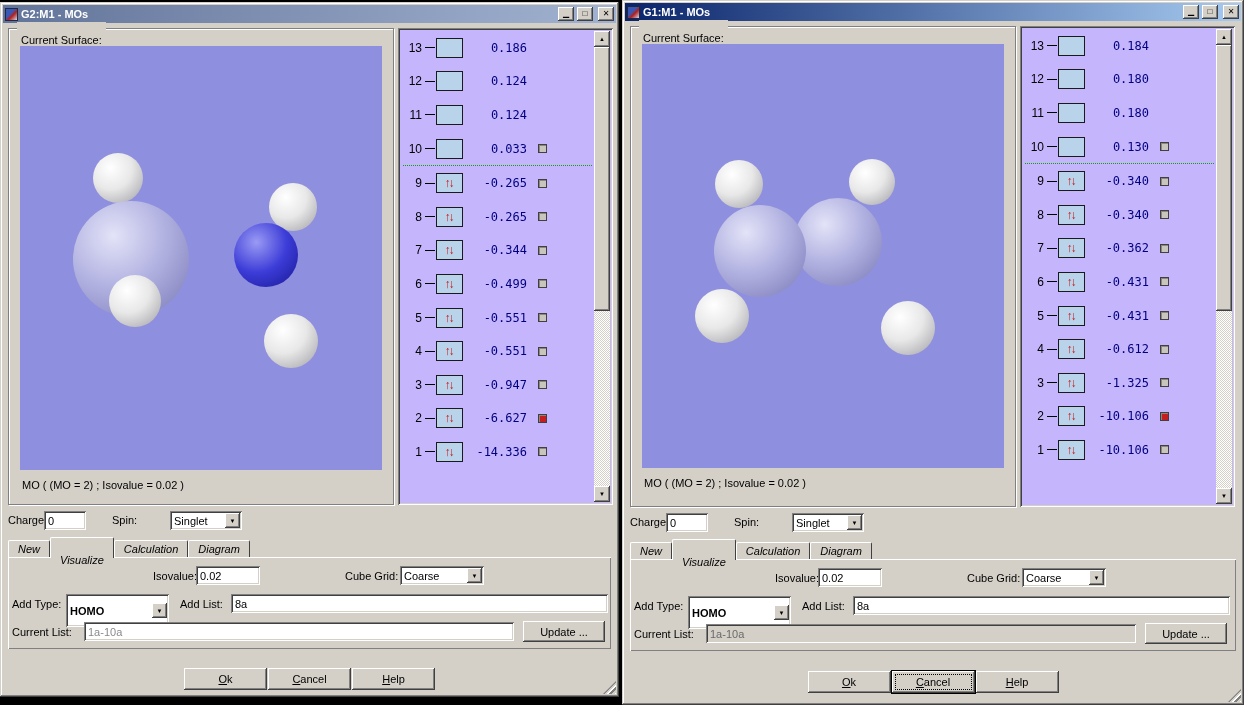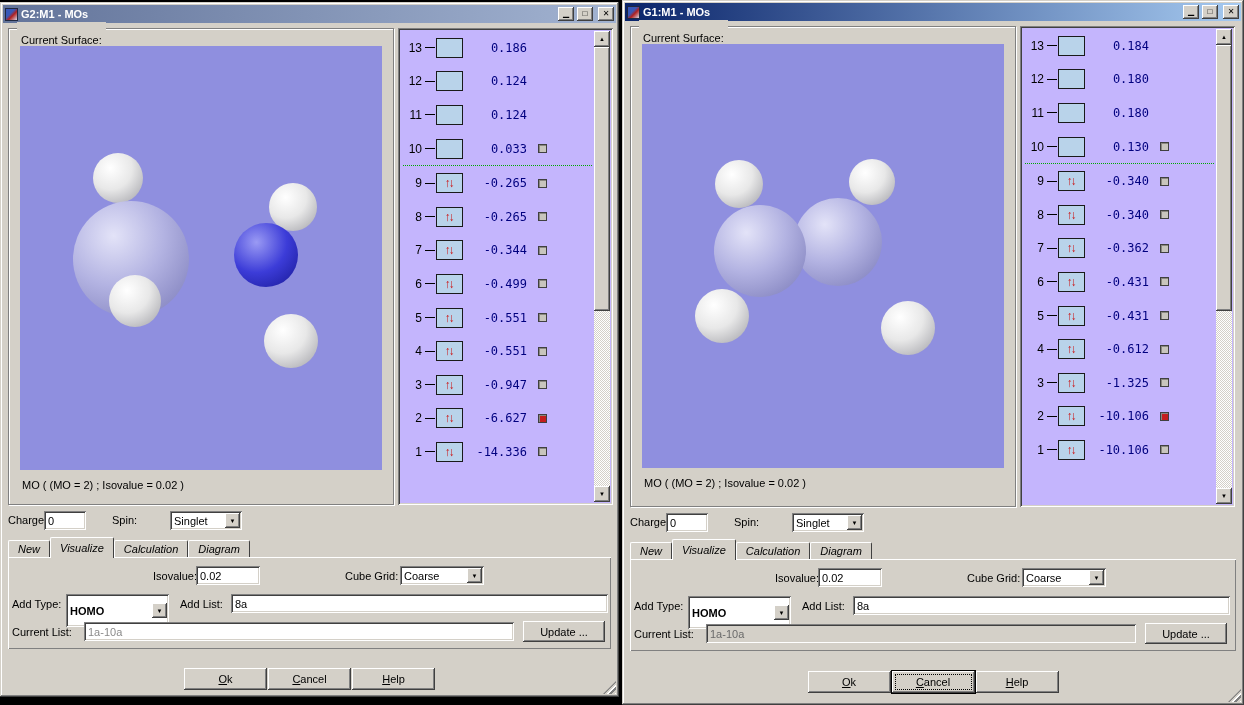--- a/index.html
+++ b/index.html
@@ -98,21 +98,21 @@
     display:flex; align-items:center; justify-content:center; }
   .combo-btn i { font-style:normal; font-size:6px; }
   .spin-combo { position:absolute; left:142px; top:1px; width:72px; height:19px;margin-left:28px; }
 
   
   .tabs { position:absolute; left:8px; top:534px; height:21px; display:flex; align-items:flex-end;font-style:italic; }
   .pos-right .tabs { top:538px; }
   .tab { height:17px; padding:2px 9px 0; background:#d4d0c8;
     border-top:1px solid #fff; border-left:1px solid #fff; border-right:1px solid #404040;
     border-radius:2px 2px 0 0; }
-  .tab-active { height:21px; padding-top:4px; margin-bottom:-1px; position:relative; z-index:2; }
+  .tab-active { height:21px; padding-top:16px; margin-bottom:-1px; position:relative; z-index:2; }
   .tab-panel { position:absolute; left:8px; right:8px; top:555px; height:92px;
     box-shadow: inset 1px 1px 0 #fff, inset -1px -1px 0 #808080; }
   .pos-right .tab-panel { top:559px; }
   .tab-panel .lbl { position:absolute; }
   .iso-lbl { left:145px; top:13px; }
   .iso-input { position:absolute; left:188px; top:9px; width:64px; height:19px; }
   .cube-lbl { left:337px; top:13px; }
   .cube-combo { position:absolute; left:392px; top:9px; width:84px; height:19px; }
   .addtype-lbl { left:4px; top:41px; }
   .addtype-combo { position:absolute; left:58px; top:37px; width:103px; height:33px;font-weight:bold; }

